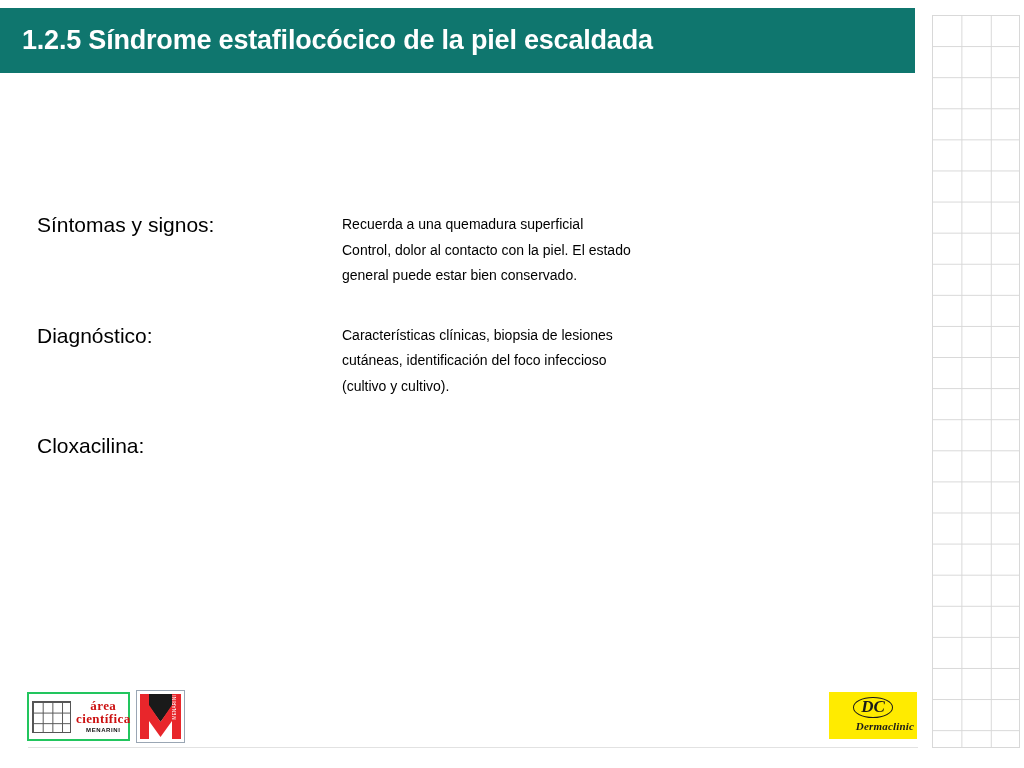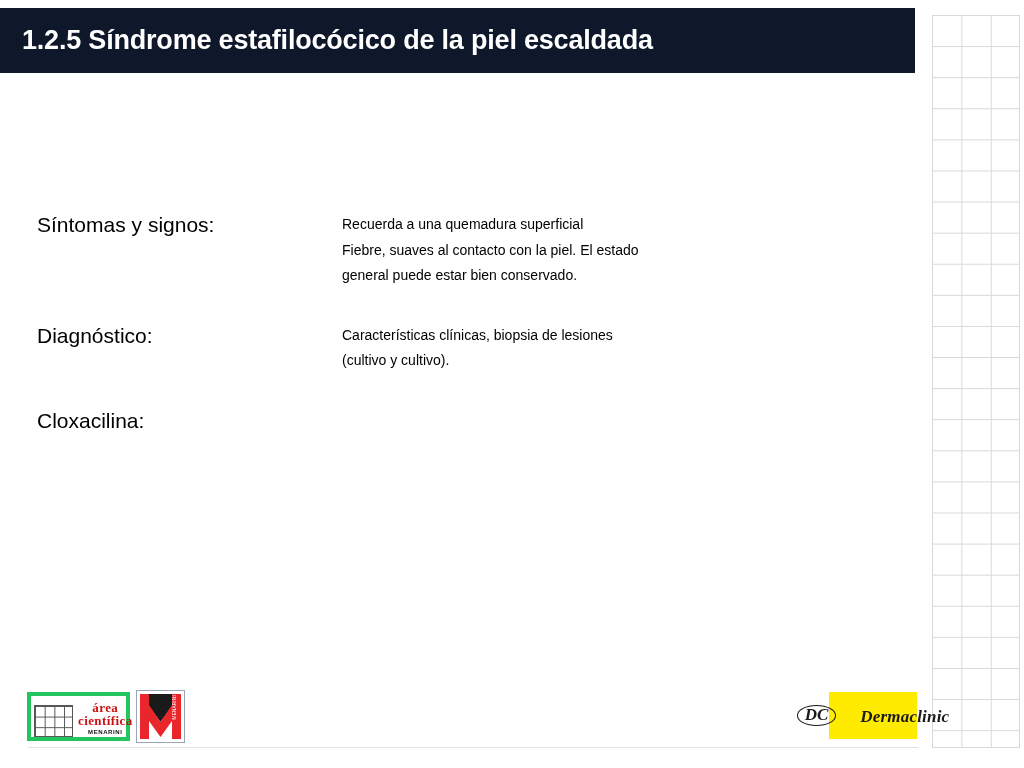--- a/index.html
+++ b/index.html
@@ -39,21 +39,21 @@
     box-sizing:border-box;
   }
 
   
   #title-bar {
     position: absolute;
     left: 0;
     top: 8px;
     width: 915px;
     height: 65px;
-    background: #0f172a;
+    background: #0f766e;
     display: flex;
     align-items: center;
   }
   #slide-title {
     color: #ffffff;
     font-size: 27px;
     font-weight: bold;
     letter-spacing: -0.2px;
     padding-left: 22px;
     white-space: nowrap;
@@ -99,25 +99,25 @@
     background: #e2e2e2;
   }
 
   
   #logo-menarini {
     position: absolute;
     left: 27px;
     top: 692px;
     width: 103px;
     height: 49px;
-    border: 4px solid #22c55e;
+    border: 2px solid #22c55e;
     box-sizing: border-box;
     background: #ffffff;
     display: flex;
-    align-items: flex-end;
+    align-items: center;
     padding: 0 3px;
   }
   #logo-menarini .grid-mark {
     width: 39px;
     height: 32px;
     flex: 0 0 39px;
     background-image:
       linear-gradient(to right, #555 1px, transparent 1px),
       linear-gradient(to bottom, #555 1px, transparent 1px);
     background-size: 9.7px 10.6px;
@@ -171,40 +171,40 @@
   }
 
   #logo-dermaclinic {
     position: absolute;
     left: 829px;
     top: 692px;
     width: 88px;
     height: 47px;
     background: #ffeb00;
     display: flex;
-    flex-direction: row;
+    flex-direction: column;
     align-items: center;
     justify-content: center;
   }
   #logo-dermaclinic .dc {
     font-family: "Liberation Serif", serif;
     font-style: italic;
     font-weight: bold;
     font-size: 17px;
     color: #1a1a1a;
     line-height: 18px;
     border: 1.5px solid #1a1a1a;
     border-radius: 50%;
     padding: 0px 7px 1px 7px;
   }
   #logo-dermaclinic .name {
     font-family: "Liberation Serif", serif;
     font-style: italic;
     font-weight: bold;
-    font-size: 17px;
+    font-size: 11px;
     color: #1a1a1a;
     line-height: 15px;
     margin-top: 1px;
     letter-spacing: 0.2px;
     margin-left: 24px;
   }
 </style>
 </head>
 <body>
 
@@ -213,29 +213,30 @@
 <div id="title-bar">
   <div id="slide-title">1.2.5 Síndrome estafilocócico de la piel escaldada</div>
 </div>
 
 <div id="content">
 
   <div class="section">
     <div class="section-label">Síntomas y signos:</div>
     <div class="section-body">
       <div class="line">Recuerda a una quemadura superficial</div>
-      <div class="line">Fiebre, suaves al contacto con la piel. El estado</div>
+      <div class="line">Control, dolor al contacto con la piel. El estado</div>
       <div class="line">general puede estar bien conservado.</div>
     </div>
   </div>
 
   <div class="section">
     <div class="section-label">Diagnóstico:</div>
     <div class="section-body">
       <div class="line">Características clínicas, biopsia de lesiones</div>
+      <div class="line">cutáneas, identificación del foco infeccioso</div>
       <div class="line">(cultivo y cultivo).</div>
     </div>
   </div>
 
   <div class="section">
     <div class="section-label">Cloxacilina:</div>
   </div>
 
 </div>
 

